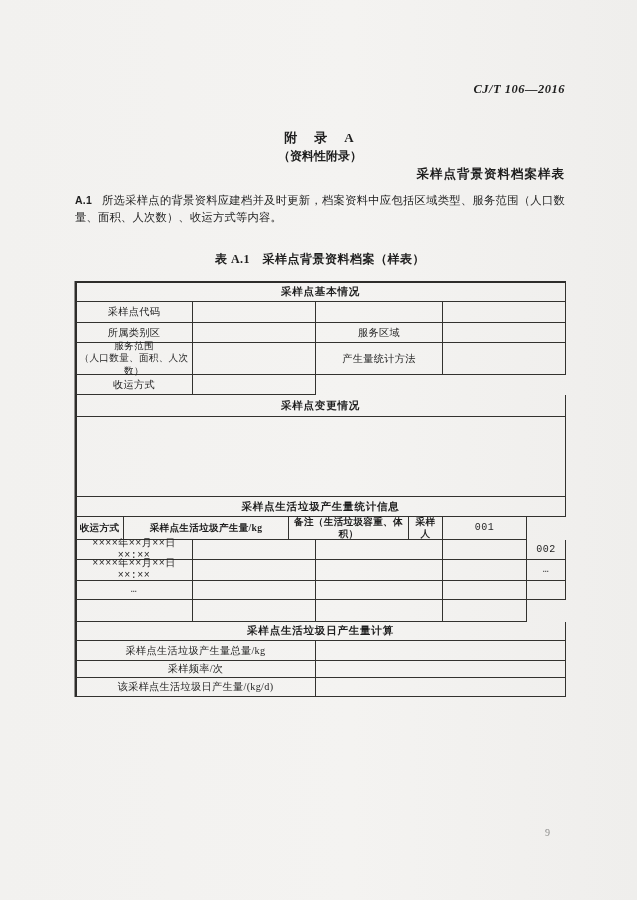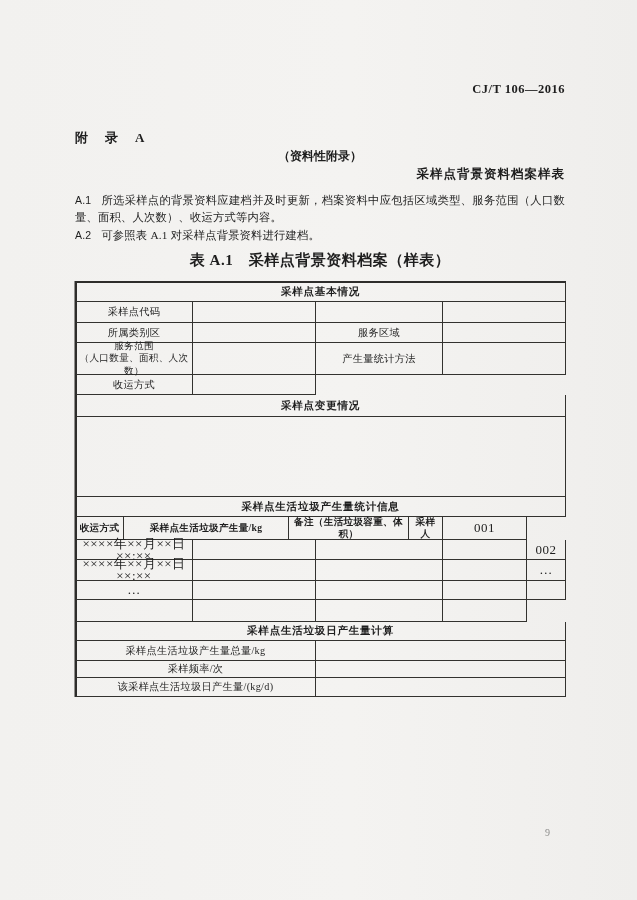--- a/index.html
+++ b/index.html
@@ -7,30 +7,30 @@
     width:637px;height:900px;position:relative;
     background:#f3f2f0;
     font-family:"Liberation Serif", serif;
     color:#1e1e1e;
     overflow:hidden;
   }
   .page{position:absolute;inset:0;
     background:linear-gradient(90deg,#f2f1ef 0%,#f4f3f1 55%,#efeeec 100%);}
   .doc-code{
     position:absolute;top:82px;right:72px;
-    font-size:12.5px;font-weight:700;letter-spacing:.5px;
+    font-size:12.5px;font-weight:700;letter-spacing:.5px;font-style:italic;
   }
   .content{position:absolute;left:75px;width:490px;}
-  .appendix-title{top:129px;text-align:left;font-size:13px;font-weight:700;letter-spacing:2px;}
+  .appendix-title{top:129px;text-align:center;font-size:13px;font-weight:700;letter-spacing:2px;}
   .appendix-subtitle{top:148px;text-align:center;font-size:12px;font-weight:700;}
   .appendix-heading{top:166px;text-align:right;font-size:12.5px;font-weight:700;letter-spacing:1px;}
   .paragraphs{top:192px;}
   .para{margin:0 0 1px 0;font-size:11.3px;line-height:17px;text-align:justify;letter-spacing:.2px;}
-  .para b{font-weight:400;margin-right:10px;font-family:"Liberation Sans",sans-serif;font-size:10.5px;}
-  .table-caption{top:251px;text-align:center;font-size:15px;font-weight:700;letter-spacing:.5px;}
+  .para b{font-weight:700;margin-right:10px;font-family:"Liberation Sans",sans-serif;font-size:10.5px;}
+  .table-caption{top:251px;text-align:center;font-size:12px;font-weight:700;letter-spacing:.5px;}
 
   .doc-table{
     position:absolute;left:75px;top:281px;width:490px;
     display:grid;
     grid-template-columns:48px 69px 96px 27px 93px 34px 84px 39px;
     grid-template-rows:20px 21px 20px 32px 20px 22px 80px 20px 23px 20px 21px 19px 22px 19px 20px 17px 19px;
     border-top:1.5px solid #2e2d2b;
     border-left:1.5px solid #2e2d2b;
     box-shadow:1px 1px 0 0 #2e2d2b inset, -0.5px 0 0 0 #2e2d2b;
     font-size:10px;
@@ -45,40 +45,39 @@
     letter-spacing:.3px;
   }
   .s2{grid-column:span 2;}
   .s4{grid-column:span 4;}
   .s8{grid-column:span 8;}
   .sec-header{font-weight:700;font-size:10.5px;letter-spacing:.8px;}
   .col-header{font-weight:700;font-size:9.6px;}
   .label{font-size:10.2px;}
   .small-label{font-size:9.6px;justify-content:flex-end;}
   .two-line span{display:block;line-height:12.5px;}
-  .data{font-size:13px;letter-spacing:.5px;}
+  .data{font-size:10px;letter-spacing:.5px;font-family:Liberation Mono, monospace;}
   .page-number{
     position:absolute;left:545px;top:827px;
     font-size:10px;color:#8d8d8b;
   }
 </style>
 </head>
 <body>
 
 <div class="page">
 
   <div class="doc-code">CJ/T 106—2016</div>
 
   <div class="content appendix-title">附　录　A</div>
   <div class="content appendix-subtitle">（资料性附录）</div>
   <div class="content appendix-heading">采样点背景资料档案样表</div>
 
   <div class="content paragraphs">
     <p class="para"><b>A.1</b><span>所选采样点的背景资料应建档并及时更新，档案资料中应包括区域类型、服务范围（人口数量、面积、人次数）、收运方式等内容。</span></p>
-    <p class="para"><b>A.2</b><span>可参照表 A.1 对采样点背景资料进行建档。</span></p>
   </div>
 
   <div class="content table-caption">表 A.1　采样点背景资料档案（样表）</div>
 
   <div class="doc-table">
 
     <div class="cell s8 sec-header">采样点基本情况</div>
 
     <div class="cell s2 label">采样点代码</div>
     <div class="cell s2"></div>

